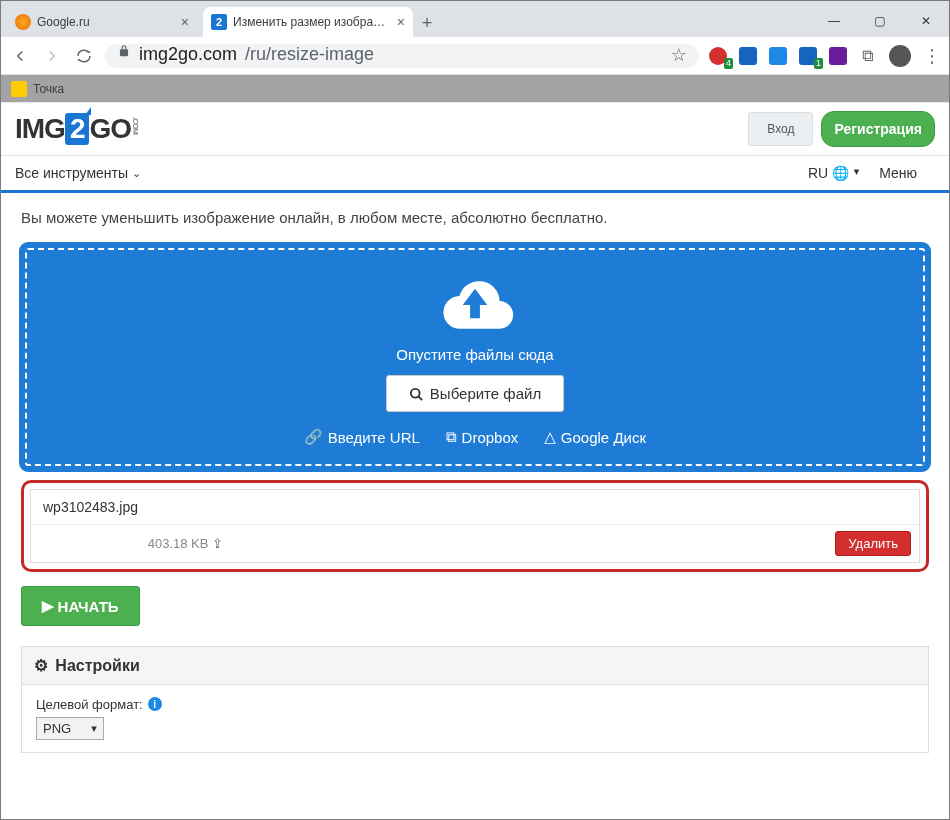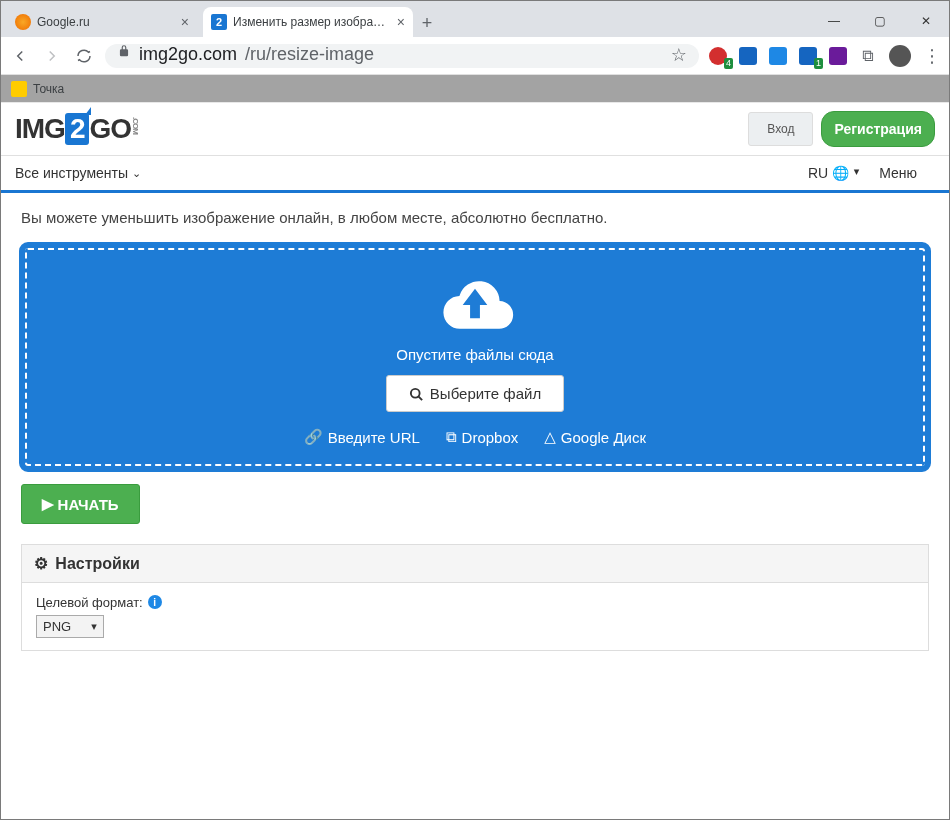--- a/index.html
+++ b/index.html
@@ -203,20 +203,32 @@
           <span>⧉</span>
           <span>Dropbox</span>
         </span>
         <span>
           <span>△</span>
           <span>Google Диск</span>
         </span>
       </div>
     </div>
 
+    <div class="file-block">
+      <div class="file-inner">
+        <div class="file-name">wp3102483.jpg</div>
+        <div class="file-row">
+          <span class="file-size">
+            <span>403.18 KB</span>
+            <span style="color:#666">⇪</span>
+          </span>
+          <button class="btn-del">Удалить</button>
+        </div>
+      </div>
+    </div>
 
     <button class="btn-start">
       <span>▶</span>
       <span>НАЧАТЬ</span>
     </button>
 
     <div class="settings">
       <div class="settings-hd">
         <span>⚙</span>
         <span>Настройки</span>

